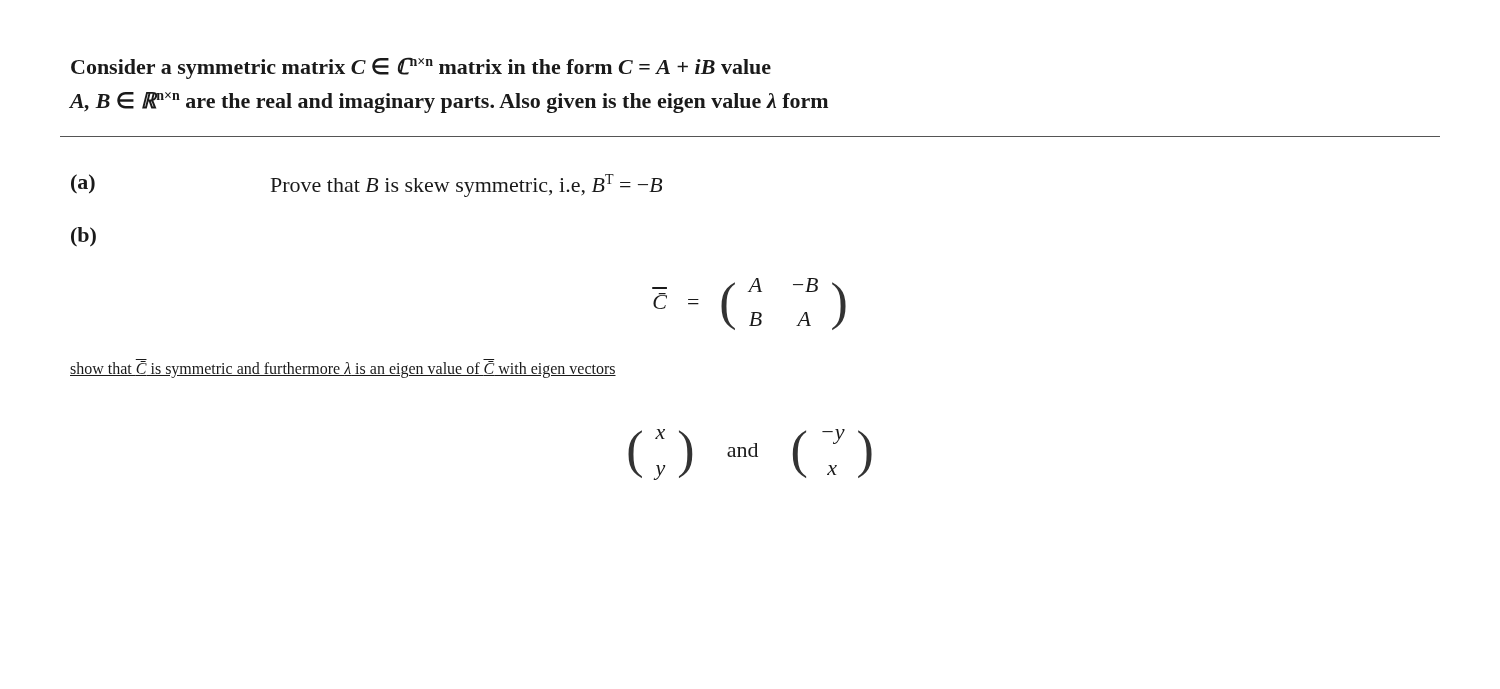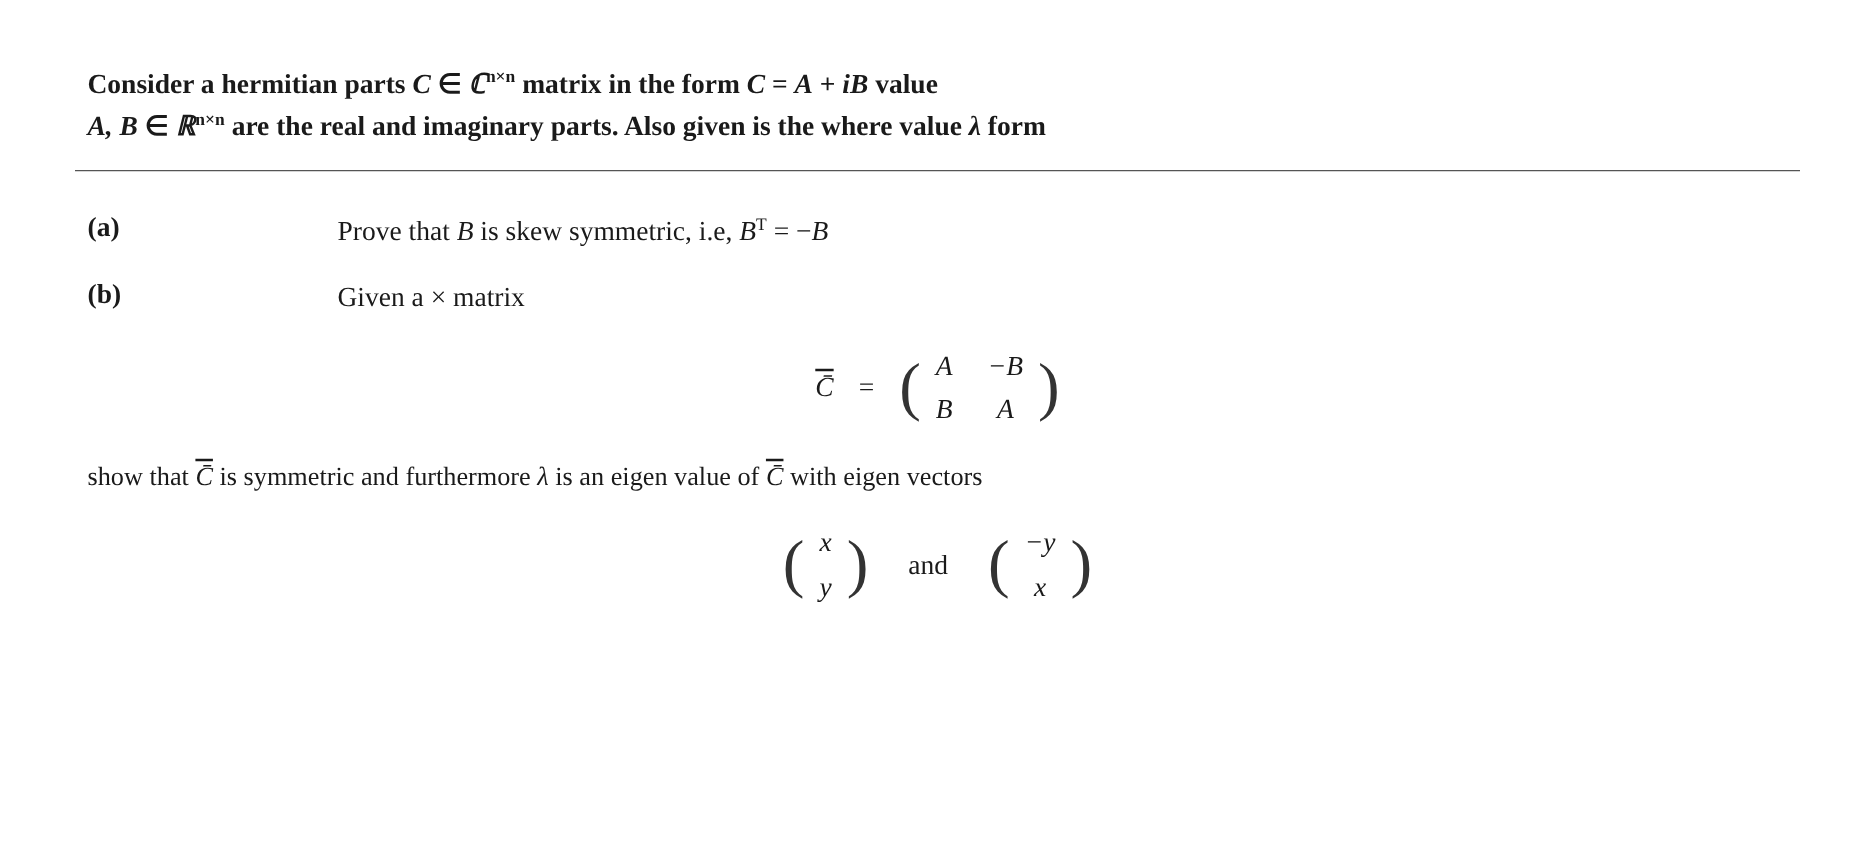--- a/index.html
+++ b/index.html
@@ -86,23 +86,24 @@
       font-style: italic;
       font-size: 22px;
       align-items: center;
     }
 
     .matrix-cell {
       text-align: center;
     }
 
     .show-that-section {
-      font-size: 21px;
+      font-size: 16px;
       line-height: 1.65;
-      margin: 10px 0 21px 0;
+      margin: 10px 0 34px 0;
+      text-decoration: underline;
     }
 
     .vectors-section {
       display: flex;
       justify-content: center;
       align-items: center;
       gap: 20px;
       margin: 20px 0;
       font-size: 22px;
     }
@@ -142,43 +143,40 @@
       font-style: italic;
     }
   </style>
 </head>
 <body>
 
 <div>
 
   <div class="header-section">
     <div>
-      <span>Consider a hermitian parts </span><span class="italic">C</span>&nbsp;<span>∈</span>&nbsp;<span class="italic">ℂ</span><sup>n×n</sup><span> matrix in the form </span><span class="italic">C</span><span> = </span><span class="italic">A</span><span> + </span><span class="italic">i</span><span class="italic">B</span><span> value</span>
+      <span>Consider a symmetric matrix </span><span class="italic">C</span>&nbsp;<span>∈</span>&nbsp;<span class="italic">ℂ</span><sup>n×n</sup><span> matrix in the form </span><span class="italic">C</span><span> = </span><span class="italic">A</span><span> + </span><span class="italic">i</span><span class="italic">B</span><span> value</span>
     </div>
     <div>
-      <span class="italic">A, B</span>&nbsp;<span>∈</span>&nbsp;<span class="italic">ℝ</span><sup>n×n</sup><span> are the real and imaginary parts.  Also given is the where value </span><span class="italic">λ</span><span> form</span>
+      <span class="italic">A, B</span>&nbsp;<span>∈</span>&nbsp;<span class="italic">ℝ</span><sup>n×n</sup><span> are the real and imaginary parts.  Also given is the eigen value </span><span class="italic">λ</span><span> form</span>
     </div>
   </div>
 
   <div class="main-content">
 
     <div class="problem-row">
       <div class="problem-label">(a)</div>
       <div class="problem-indent"></div>
       <div class="problem-text">
         <span>Prove that </span><span class="italic">B</span><span> is skew symmetric, i.e, </span><span class="italic">B</span><sup>T</sup><span> = −</span><span class="italic">B</span>
       </div>
     </div>
 
     <div class="problem-row">
       <div class="problem-label">(b)</div>
       <div class="problem-indent"></div>
-      <div class="problem-text">
-        <span>Given a </span><span class="italic"></span><span>×</span><span class="italic"></span><span> matrix</span>
-      </div>
     </div>
 
     <div class="matrix-section">
       <div class="matrix-equation">
         <span class="overline">C̄</span>
         <span style="padding: 0 8px;">=</span>
         <div class="matrix-bracket-expr">
           <span class="big-paren">(</span>
           <div class="matrix-content">
             <span class="matrix-cell italic">A</span>

